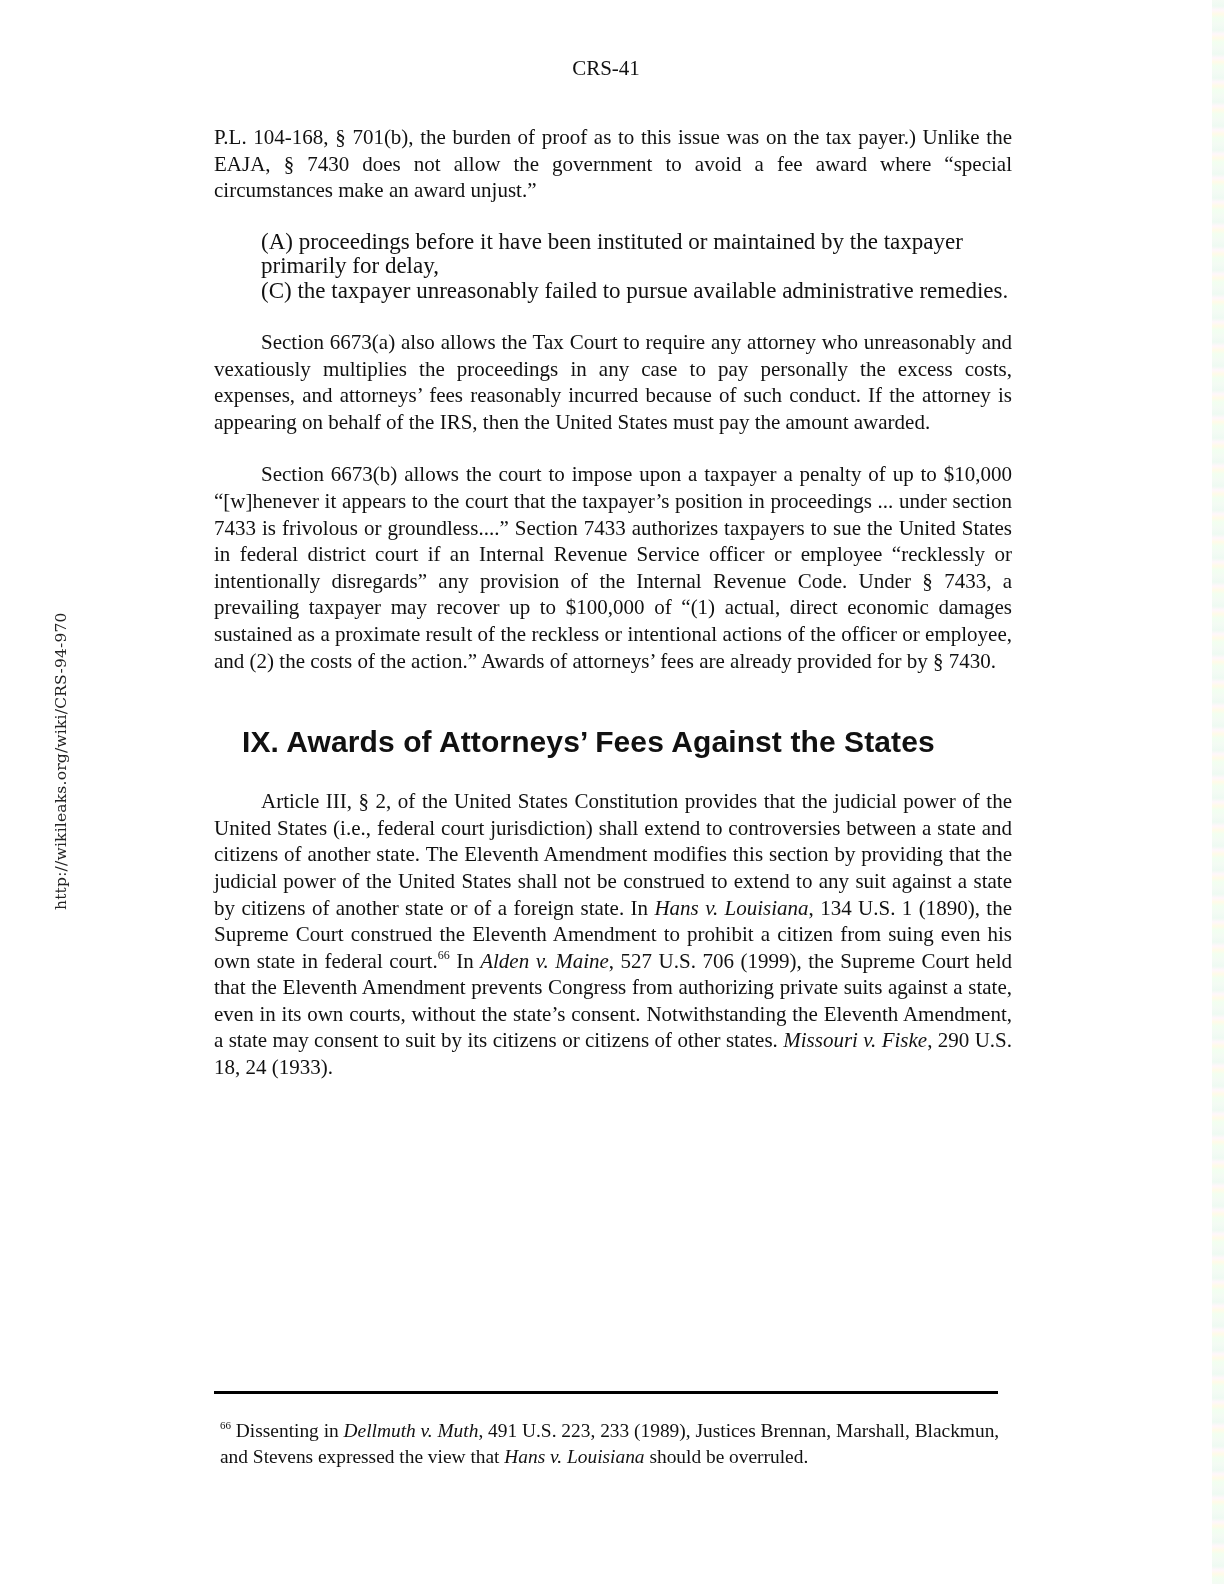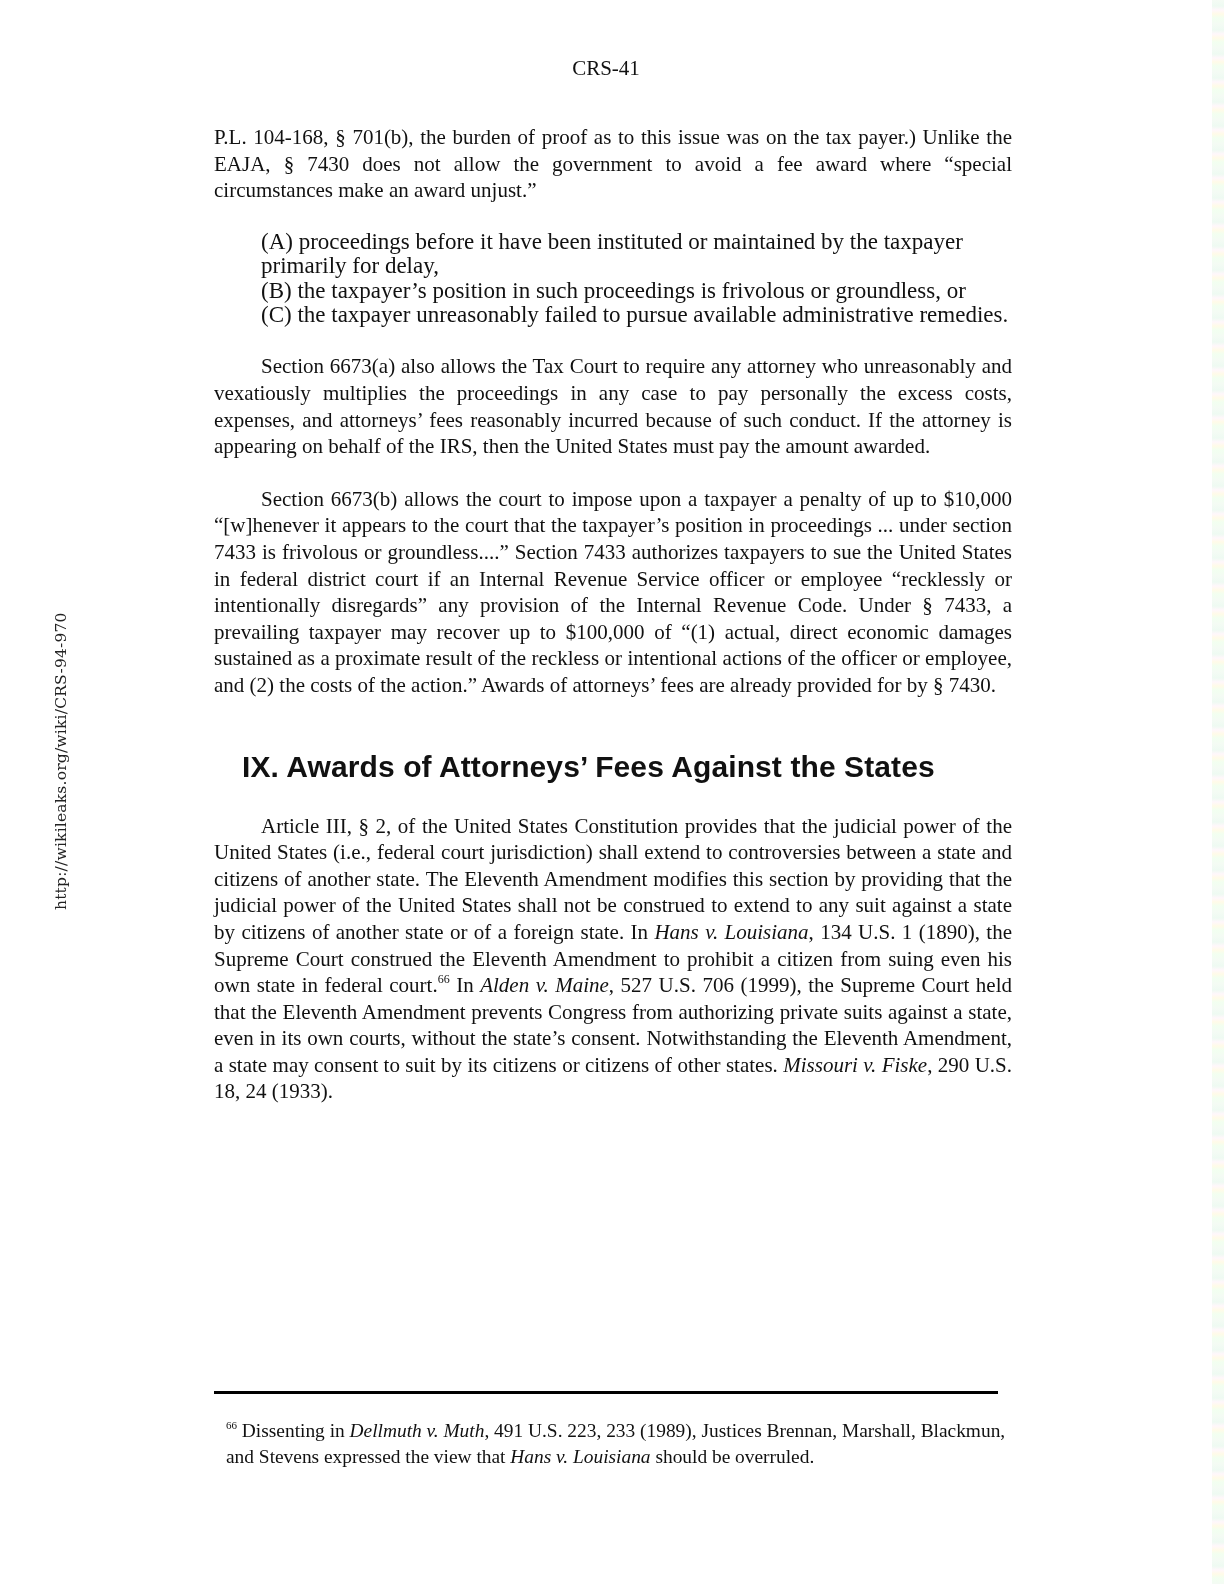--- a/index.html
+++ b/index.html
@@ -80,21 +80,21 @@
     .rule {
       position: absolute;
       left: 214px;
       top: 1391px;
       width: 784px;
       height: 3px;
       background: #000;
     }
     .footnote {
       position: absolute;
-      left: 226px;
+      left: 220px;
       top: 1418px;
       width: 800px;
       font-size: 19.4px;
       line-height: 25.5px;
     }
     .footnote sup { font-size: 11px; vertical-align: 8px; }
   </style>
 </head>
 <body>
 
@@ -103,21 +103,20 @@
 <div class="page-number">CRS-41</div>
 
 <div class="side-url">http://wikileaks.org/wiki/CRS-94-970</div>
 
 <div class="content">
   <p class="para">P.L. 104-168, § 701(b), the burden of proof as to this issue was on the tax payer.) Unlike the EAJA, § 7430 does not allow the government to avoid a fee award where “special circumstances make an award unjust.”</p>
 
 
   <div class="list">
     <div>(A) proceedings before it have been instituted or maintained by the taxpayer primarily for delay,</div>
-    <div>(B) the taxpayer’s position in such proceedings is frivolous or groundless, or</div>
     <div>(C) the taxpayer unreasonably failed to pursue available administrative remedies.</div>
   </div>
 
   <p class="para indent">Section 6673(a) also allows the Tax Court to require any attorney who unreasonably and vexatiously multiplies the proceedings in any case to pay personally the excess costs, expenses, and attorneys’ fees reasonably incurred because of such conduct. If the attorney is appearing on behalf of the IRS, then the United States must pay the amount awarded.</p>
 
   <p class="para indent">Section 6673(b) allows the court to impose upon a taxpayer a penalty of up to $10,000 “[w]henever it appears to the court that the taxpayer’s position in proceedings ... under section 7433 is frivolous or groundless....” Section 7433 authorizes taxpayers to sue the United States in federal district court if an Internal Revenue Service officer or employee “recklessly or intentionally disregards” any provision of the Internal Revenue Code. Under § 7433, a prevailing taxpayer may recover up to $100,000 of “(1) actual, direct economic damages sustained as a proximate result of the reckless or intentional actions of the officer or employee, and (2) the costs of the action.” Awards of attorneys’ fees are already provided for by § 7430.</p>
 
   <h2 class="heading">IX. Awards of Attorneys’ Fees Against the States</h2>
 
   <p class="para indent"><span>Article III, § 2, of the United States Constitution provides that the judicial power of the United States (i.e., federal court jurisdiction) shall extend to controversies between a state and citizens of another state. The Eleventh Amendment modifies this section by providing that the judicial power of the United States shall not be construed to extend to any suit against a state by citizens of another state or of a foreign state. In </span><i>Hans v. Louisiana</i><span>, 134 U.S. 1 (1890), the Supreme Court construed the Eleventh Amendment to prohibit a citizen from suing even his own state in federal court.</span><sup>66</sup><span> In </span><i>Alden v. Maine</i><span>, 527 U.S. 706 (1999), the Supreme Court held that the Eleventh Amendment prevents Congress from authorizing private suits against a state, even in its own courts, without the state’s consent. Notwithstanding the Eleventh Amendment, a state may consent to suit by its citizens or citizens of other states. </span><i>Missouri v. Fiske</i><span>, 290 U.S. 18, 24 (1933).</span></p>

